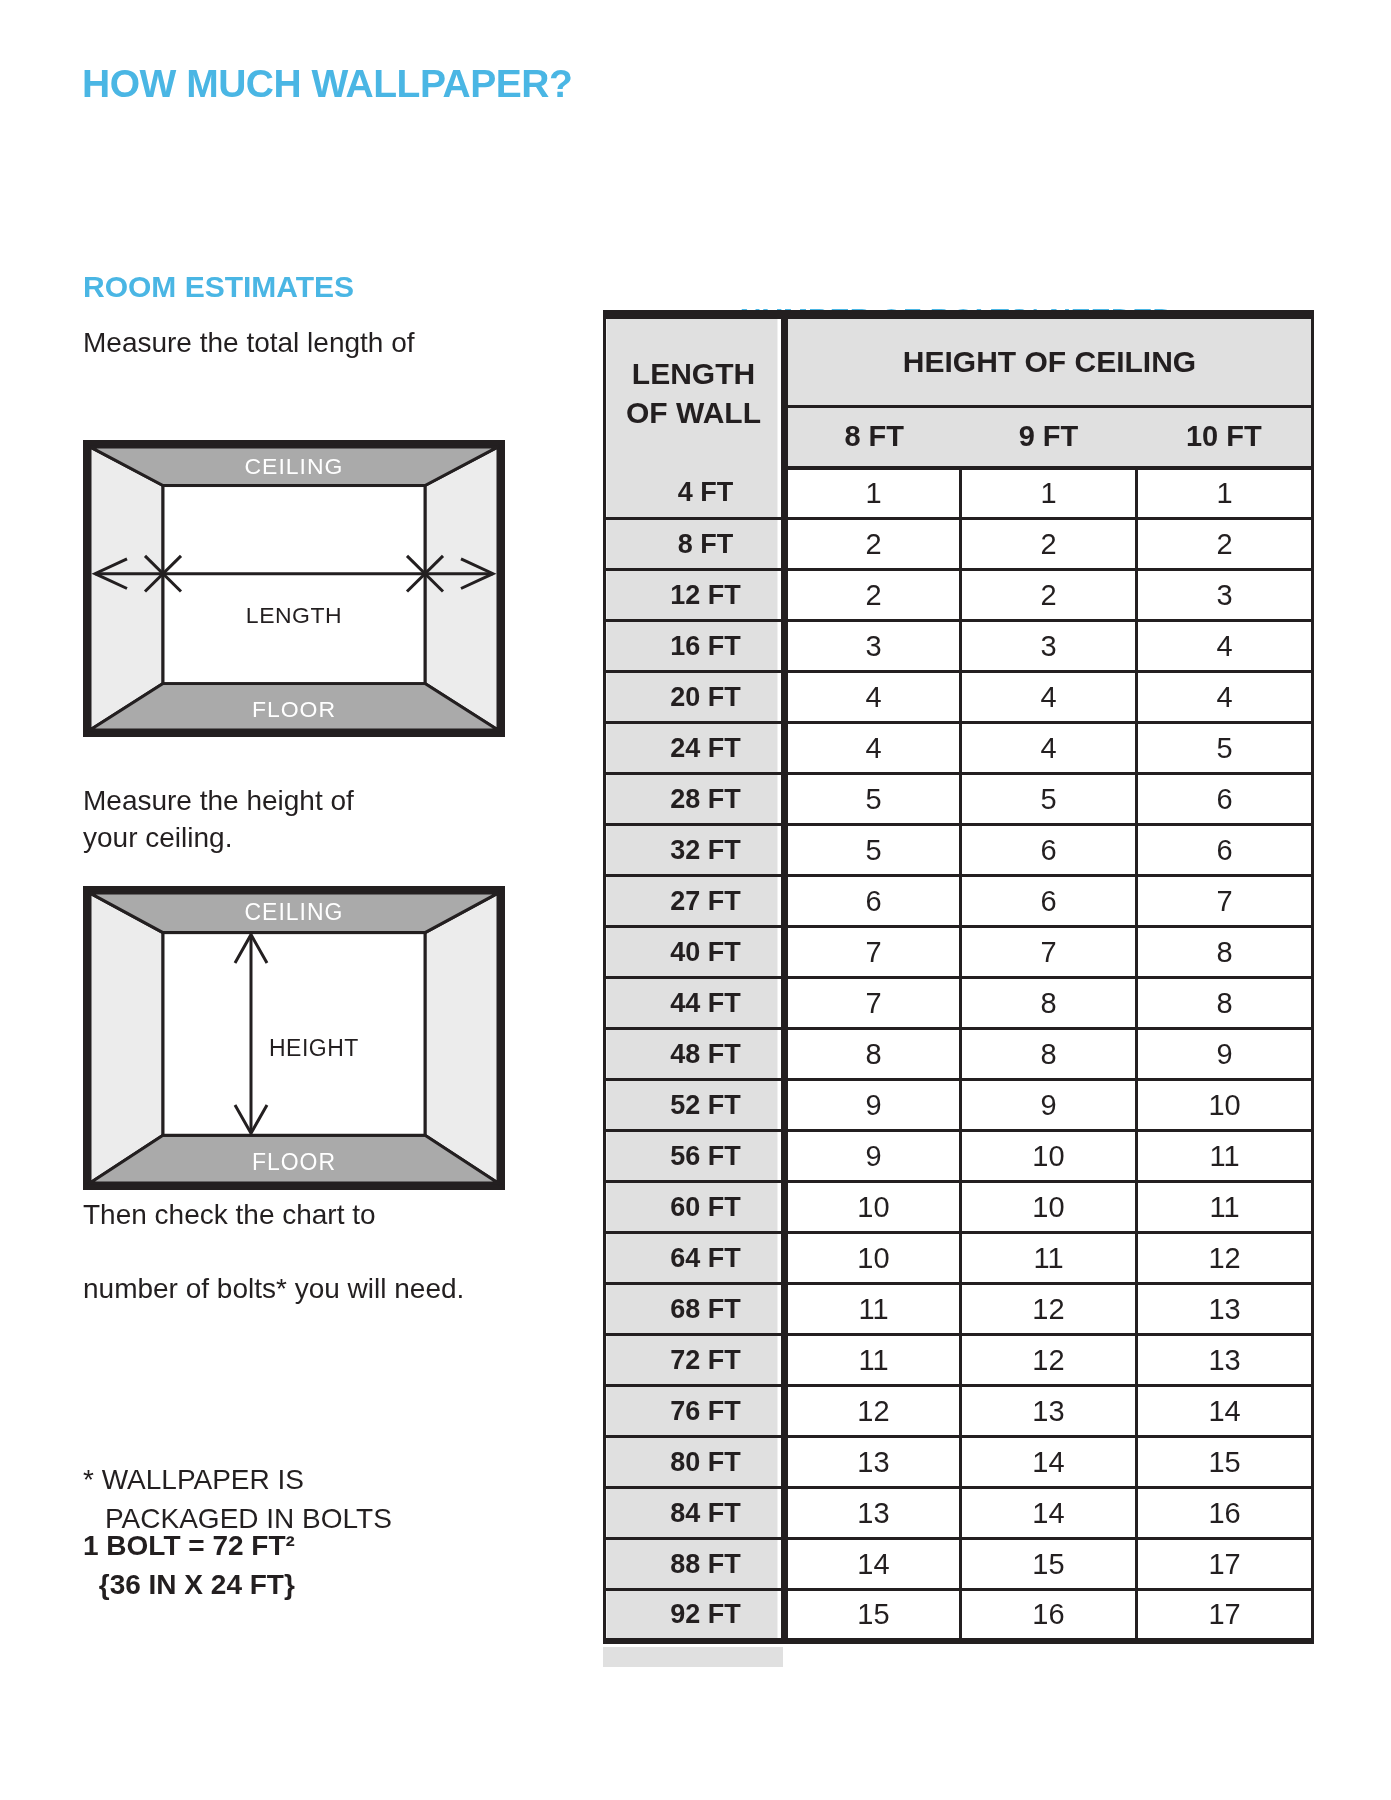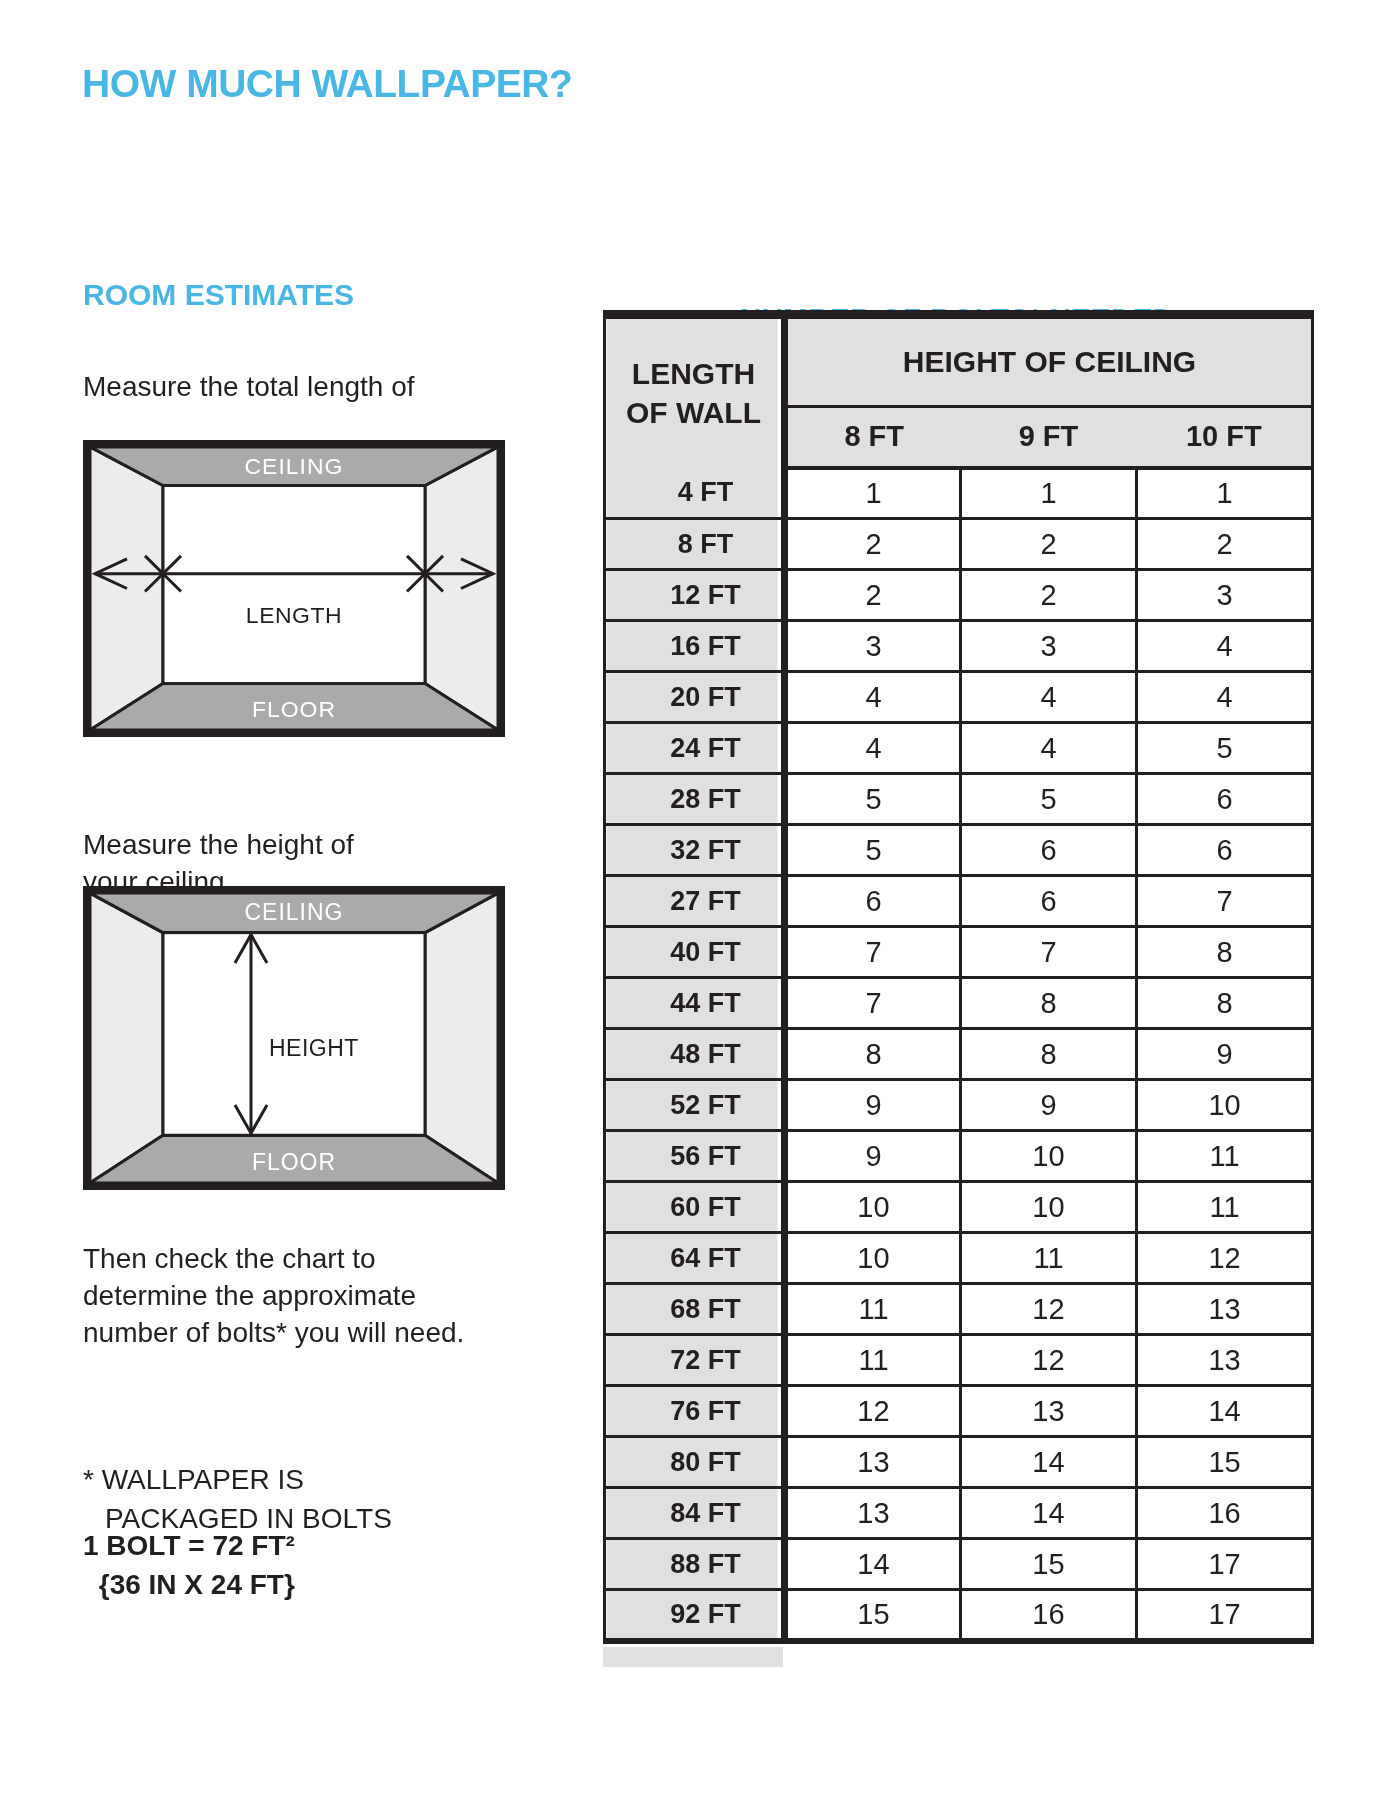--- a/index.html
+++ b/index.html
@@ -8,22 +8,22 @@
     position:relative; width:1391px; height:1800px; overflow:hidden;
     font-family:"Liberation Sans","DejaVu Sans",sans-serif;
     color:var(--ink,#231f20);
   }
   .page-title {
     position:absolute; left:82px; top:62px;
     font-size:39px; font-weight:700; letter-spacing:-0.5px;
     color:var(--accent,#4ab6e4); white-space:nowrap;
   }
   .blue-heading { font-size:30px; font-weight:700; color:var(--accent,#4ab6e4); white-space:nowrap; }
-  #room-heading { position:absolute; left:83px; top:278px; }
-  .body-text { font-size:28px; line-height:37px; color:var(--ink,#231f20);margin-top:44px; }
+  #room-heading { position:absolute; left:83px; top:270px; }
+  .body-text { font-size:28px; line-height:37px; color:var(--ink,#231f20); }
   #step1 { position:absolute; left:83px; top:324px; }
   #diagram1 { position:absolute; left:83px; top:440px; width:422px; height:297px; }
   #step2 { position:absolute; left:83px; top:782px; }
   #diagram2 { position:absolute; left:83px; top:886px; width:422px; height:304px; }
   #step3 { position:absolute; left:83px; top:1196px; }
   #footnote { position:absolute; left:83px; top:1460px; font-size:28px; font-weight:400; line-height:39px; }
   #footnote .indent { padding-left:22px; }
   #boltspec { position:absolute; left:83px; top:1526px; font-size:28px; font-weight:700; line-height:39px;text-align:right; }
 
   #table-heading { position:absolute; left:603px; top:266px; width:708px; text-align:center;margin-top:36px; }
@@ -117,21 +117,21 @@
     <polyline points="152,76 168,48 184,76"></polyline>
     <polyline points="152,216 168,244 184,216"></polyline>
   </g>
   <text class="room-caption" x="211" y="34" text-anchor="middle">CEILING</text>
   <text class="room-caption" x="211" y="280" text-anchor="middle">FLOOR</text>
   <text class="measure-caption" x="186" y="168" text-anchor="start">HEIGHT</text>
 </svg>
 
 <p id="step3" class="body-text">
   <span>Then check the chart to</span><br>
-  <span>determine the approximate</span><br>
+  <br>
   <span>number of bolts* you will need.</span>
 </p>
 
 <div id="footnote">
   <div>* WALLPAPER IS</div>
   <div class="indent">PACKAGED IN BOLTS</div>
 </div>
 
 <div id="boltspec">
   <div>1 BOLT = 72 FT²</div>

